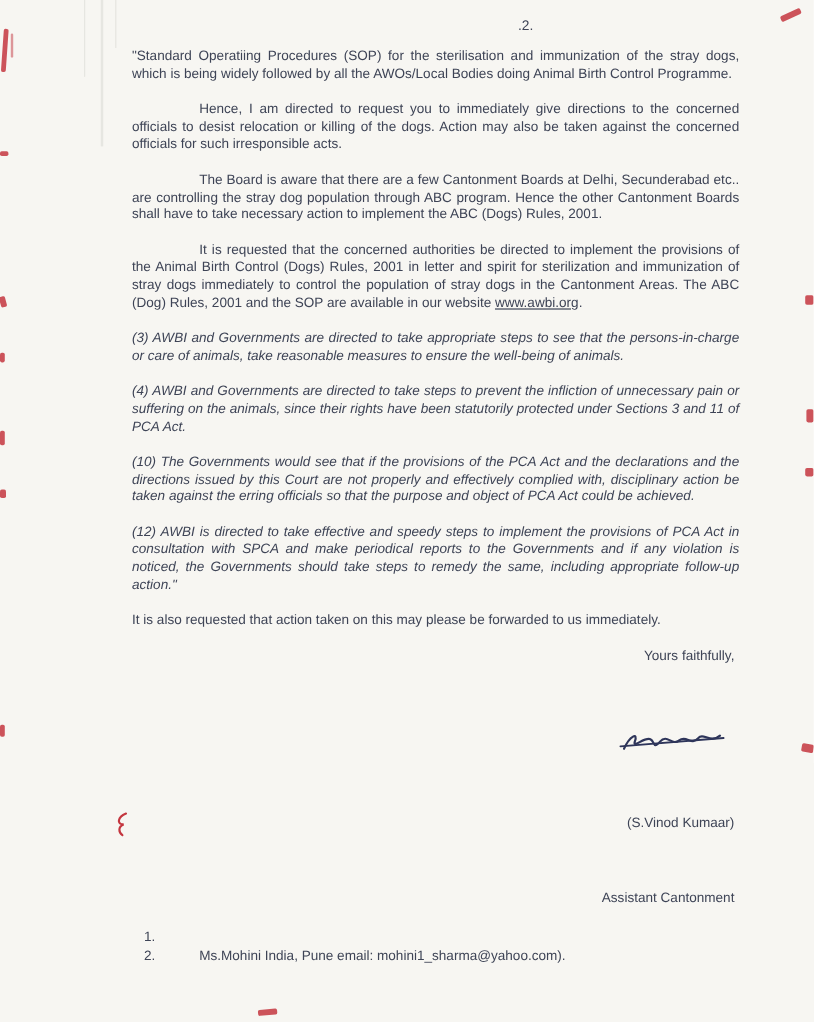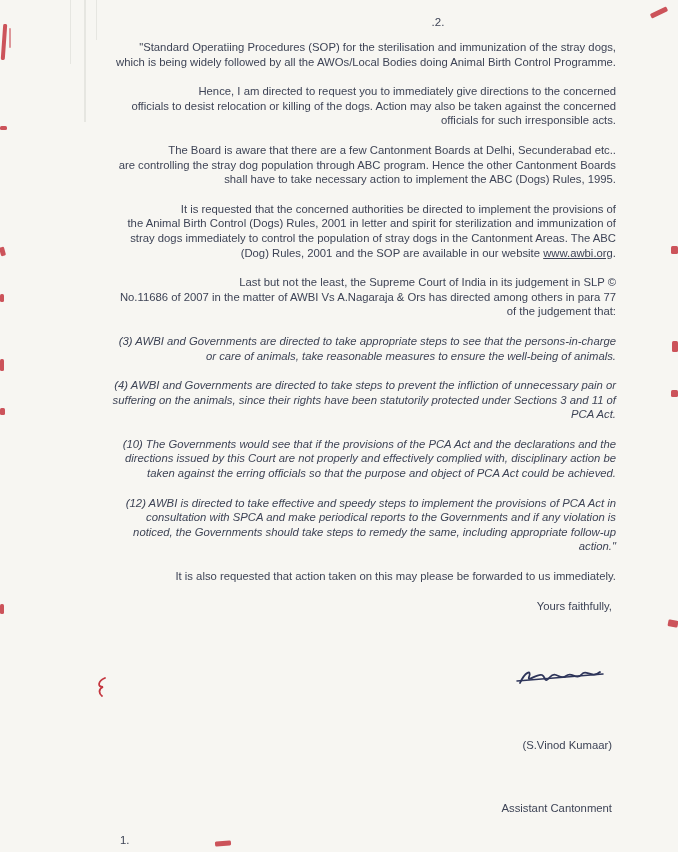--- a/index.html
+++ b/index.html
@@ -19,21 +19,21 @@
   .page-number{
     position:absolute;left:408px;top:16px;width:60px;
     color:#3e4456;font-size:11.5px;text-align:center;
   }
 
   .content{
     position:absolute;left:110px;top:40px;width:506px;
     color:#3e4456;font-size:11.3px;line-height:14.6px;
     text-align:justify;
   }
-  .content p{margin:0 0 15px 0;text-align:right;}
+  .content p{margin:0 0 15px 0;}
   .indent1{text-indent:56px;}
   .indent2{text-indent:78px;}
   .quote{margin:0 14px 15px 56px;font-style:italic;}
   .closing{margin-bottom:6px;text-align:left;}
   a.doclink{color:#3e4456;text-decoration:underline;cursor:pointer;}
 
   .signoff{
     display:flex;flex-direction:column;align-items:flex-end;
     margin:6px 4px 0 0;text-align:right;line-height:15px;gap:48px;
   }
@@ -72,27 +72,26 @@
   <div class="streak streak-c"></div>
 
   <div class="page-number">.2.</div>
 
   <div class="content">
 
     <p>"Standard Operatiing Procedures (SOP) for the sterilisation and immunization of the stray dogs, which is being widely followed by all the AWOs/Local Bodies doing Animal Birth Control Programme.</p>
 
     <p class="indent1">Hence, I am directed to request you to immediately give directions to the concerned officials to desist relocation or killing of the dogs. Action may also be taken against the concerned officials for such irresponsible acts.</p>
 
-    <p class="indent1">The Board is aware that there are a few Cantonment Boards at Delhi, Secunderabad etc.. are controlling the stray dog population through ABC program. Hence the other Cantonment Boards shall have to take necessary action to implement the ABC (Dogs) Rules, 1995.</p>
+    <p class="indent1">The Board is aware that there are a few Cantonment Boards at Delhi, Secunderabad etc.. are controlling the stray dog population through ABC program. Hence the other Cantonment Boards shall have to take necessary action to implement the ABC (Dogs) Rules, 2001.</p>
 
     <p class="indent1">
       <span>It is requested that the concerned authorities be directed to implement the provisions of the Animal Birth Control (Dogs) Rules, 2001 in letter and spirit for sterilization and immunization of stray dogs immediately to control the population of stray dogs in the Cantonment Areas. The ABC (Dog) Rules, 2001 and the SOP are available in our website </span><a class="doclink">www.awbi.org</a><span>.</span>
     </p>
 
-    <p class="indent2">Last but not the least, the Supreme Court of India in its judgement in SLP © No.11686 of 2007 in the matter of AWBI Vs A.Nagaraja &amp; Ors has directed among others in para 77 of the judgement that:</p>
 
     <p class="quote">(3) AWBI and Governments are directed to take appropriate steps to see that the persons-in-charge or care of animals, take reasonable measures to ensure the well-being of animals.</p>
     <p class="quote">(4) AWBI and Governments are directed to take steps to prevent the infliction of unnecessary pain or suffering on the animals, since their rights have been statutorily protected under Sections 3 and 11 of PCA Act.</p>
     <p class="quote">(10) The Governments would see that if the provisions of the PCA Act and the declarations and the directions issued by this Court are not properly and effectively complied with, disciplinary action be taken against the erring officials so that the purpose and object of PCA Act could be achieved.</p>
     <p class="quote">(12) AWBI is directed to take effective and speedy steps to implement the provisions of PCA Act in consultation with SPCA and make periodical reports to the Governments and if any violation is noticed, the Governments should take steps to remedy the same, including appropriate follow-up action."</p>
 
     <p class="closing">It is also requested that action taken on this may please be forwarded to us immediately.</p>
 
     <div class="signoff">
       <span>Yours faithfully,</span>

